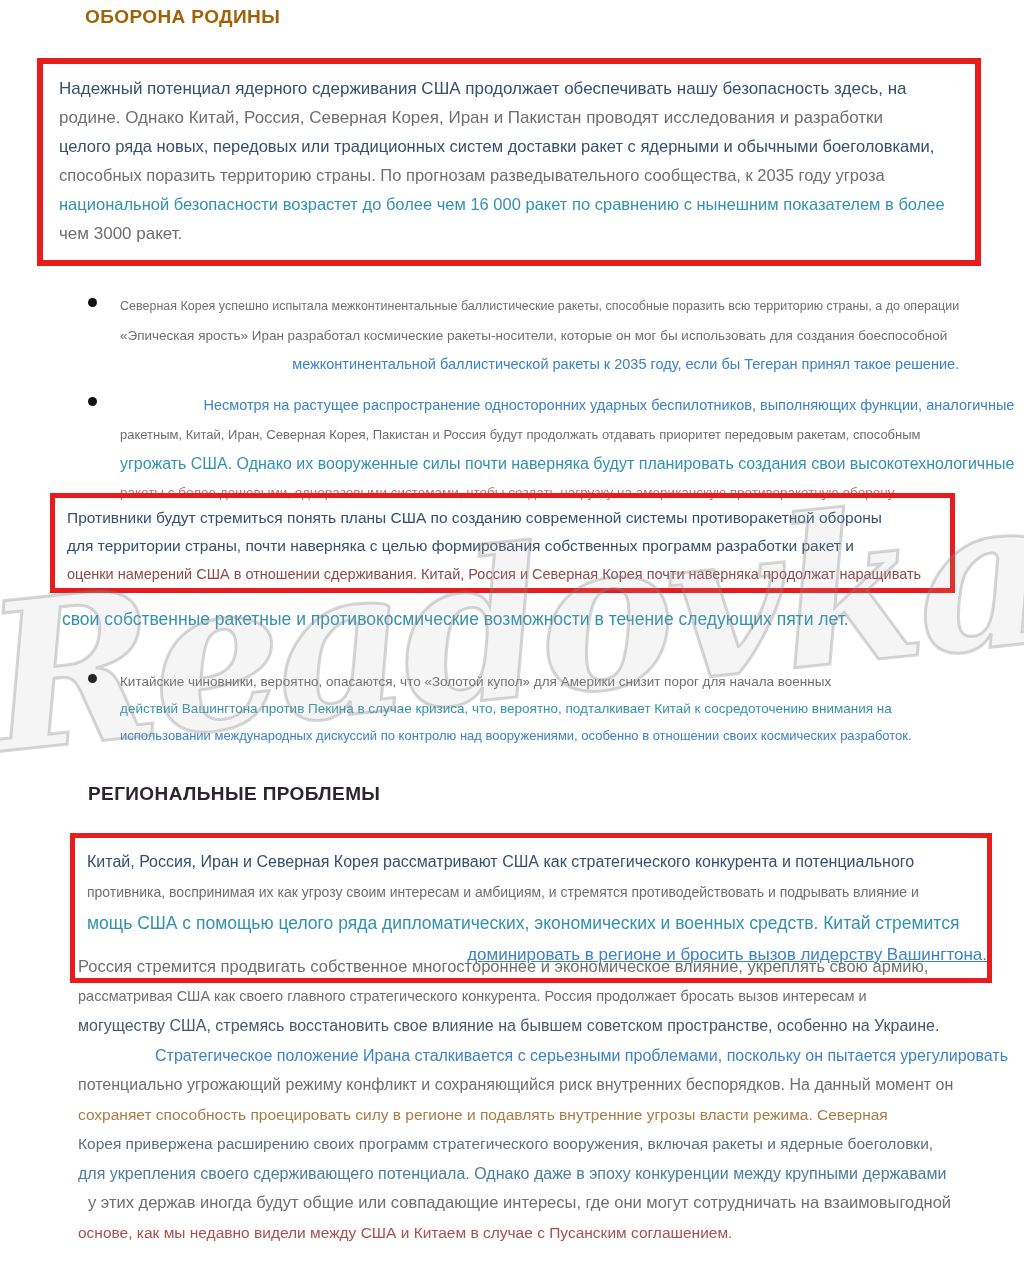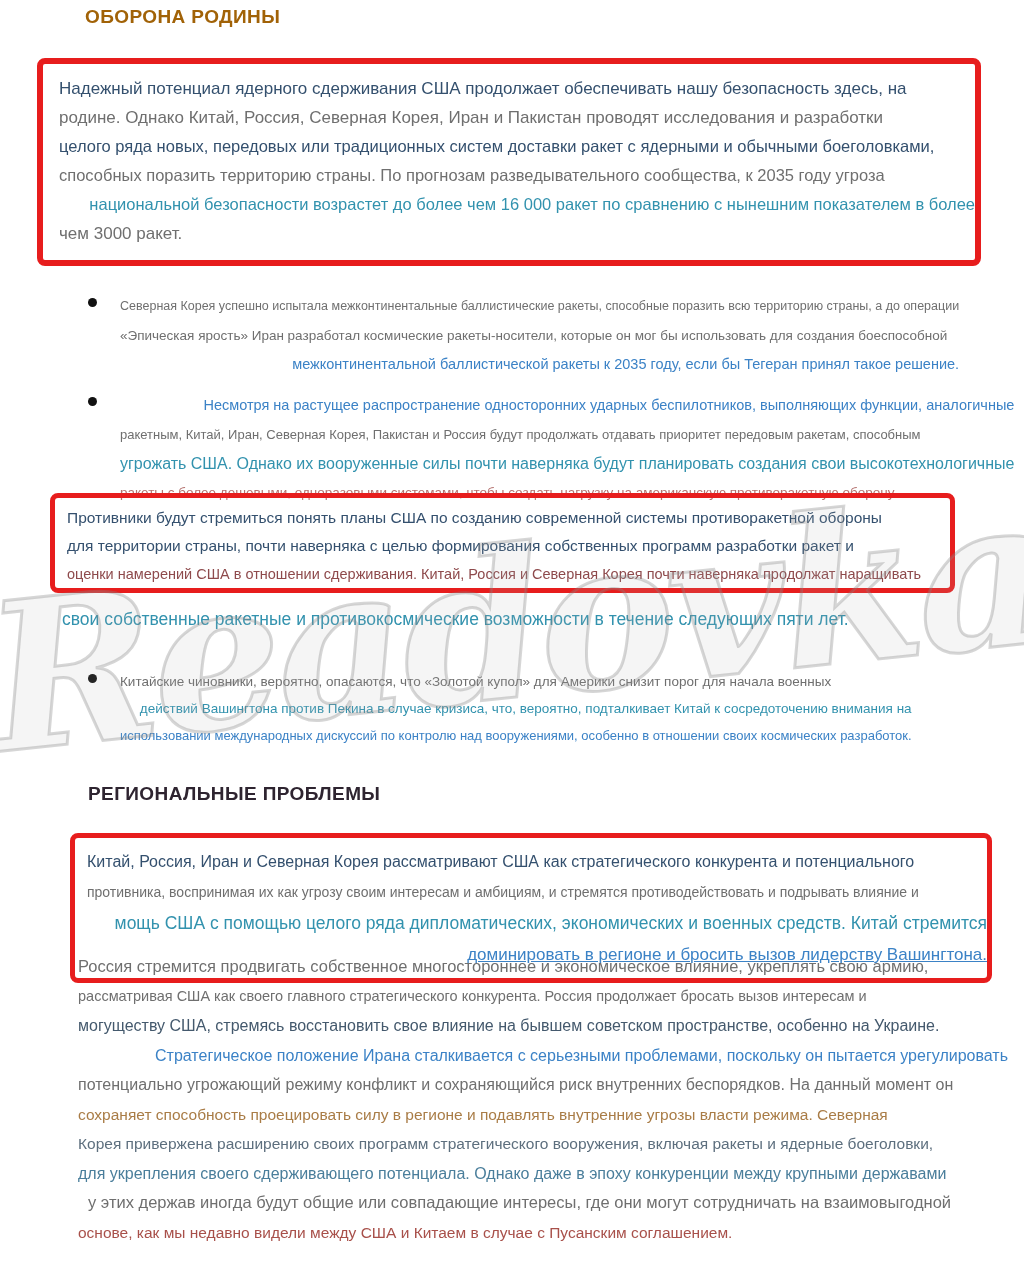--- a/index.html
+++ b/index.html
@@ -5,21 +5,21 @@
   html,body{margin:0;padding:0;background:#fff;}
   .page{
     position:relative;width:1024px;height:1280px;background:#ffffff;overflow:hidden;
     font-family:"Liberation Sans",sans-serif;
   }
   .ln{margin:0;white-space:nowrap;}
   h1,h2{margin:0;font-weight:700;letter-spacing:.4px;}
   .h-defense{position:absolute;top:6px;left:85px;font-size:19px;color:#a16207;}
   .h-regional{position:absolute;top:783px;left:88px;font-size:19px;color:#2e2430;}
 
-  .redbox{position:absolute;border:6px solid #e71d1d;border-radius:8px;background:transparent;}
+  .redbox{position:absolute;border:6px solid #e71d1d;border-radius:0;background:transparent;}
   .box1{top:58px;left:37px;width:916px;padding:10px 0 12px 16px;}
   .box1 .ln{line-height:29px;}
   .box2{top:493px;left:50px;width:883px;border-width:5px;padding:6px 0 0 12px;}
   .box2 .ln{line-height:28px;}
   .box3{top:833px;left:70px;width:900px;border-width:5px;padding:8px 0 8px 12px;}
   .box3 .ln{line-height:31px;}
 
   .bullet{position:absolute;left:88px;display:flex;}
   .dot{width:9px;height:9px;border-radius:50%;background:#111;margin:6px 23px 0 0;flex:0 0 auto;}
   .b1{top:292px;}.b1 .ln{line-height:29px;}
@@ -28,21 +28,21 @@
 
   .after2{position:absolute;top:604px;left:62px;line-height:30px;}
   .closing{position:absolute;top:952px;left:78px;width:930px;}
   .closing .ln{line-height:29.5px;}
 
   
   .t-navy{color:#34506e;}
   .t-navy2{color:#44596d;}
   .t-gray{color:#6f6f6f;}
   .t-grayblue{color:#5d6f7e;}
-  .t-teal{color:#3292ae;text-align:right;}
+  .t-teal{color:#3292ae;}
   .t-blue{color:#3b82c6;text-align:right;}
   .t-rose{color:#b4716e;}
   .t-maroon{color:#8e4a4c;}
   .t-tan{color:#a97c46;}
   .t-steel{color:#4a7e9b;}
   .t-red{color:#a8504a;}
   .u{text-decoration:underline;}
   .ind{padding-left:10px;}
 
   

